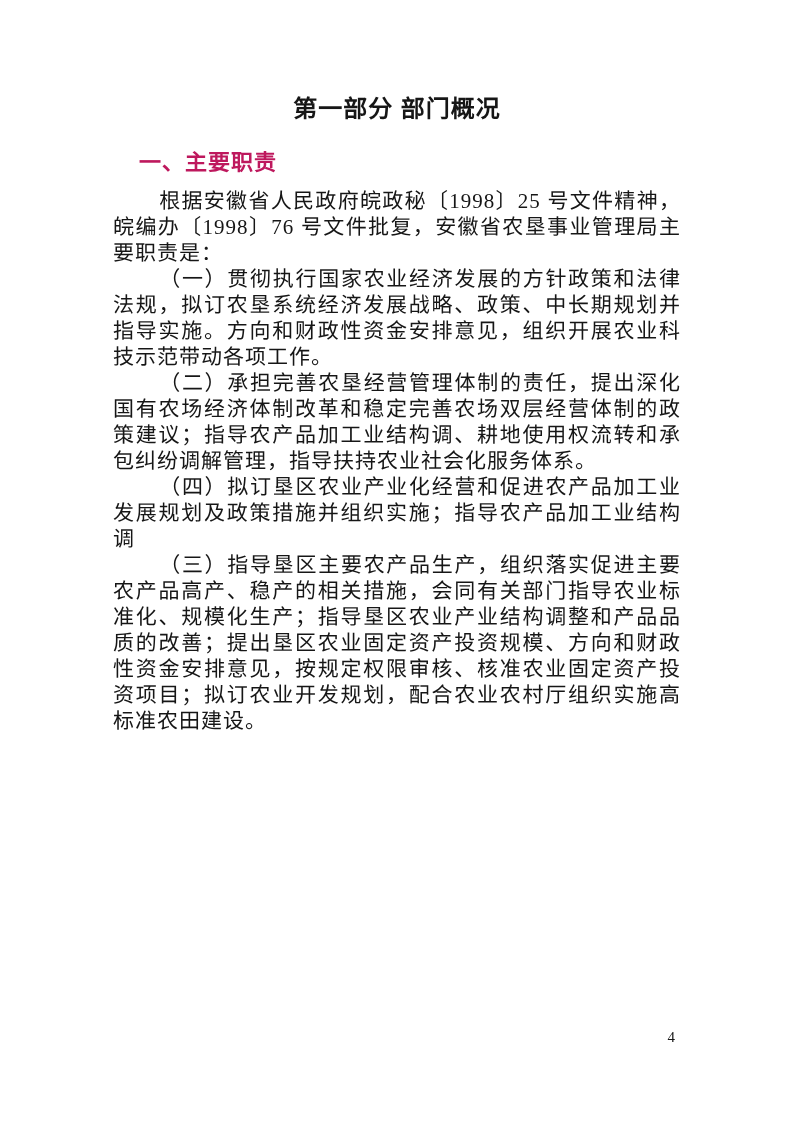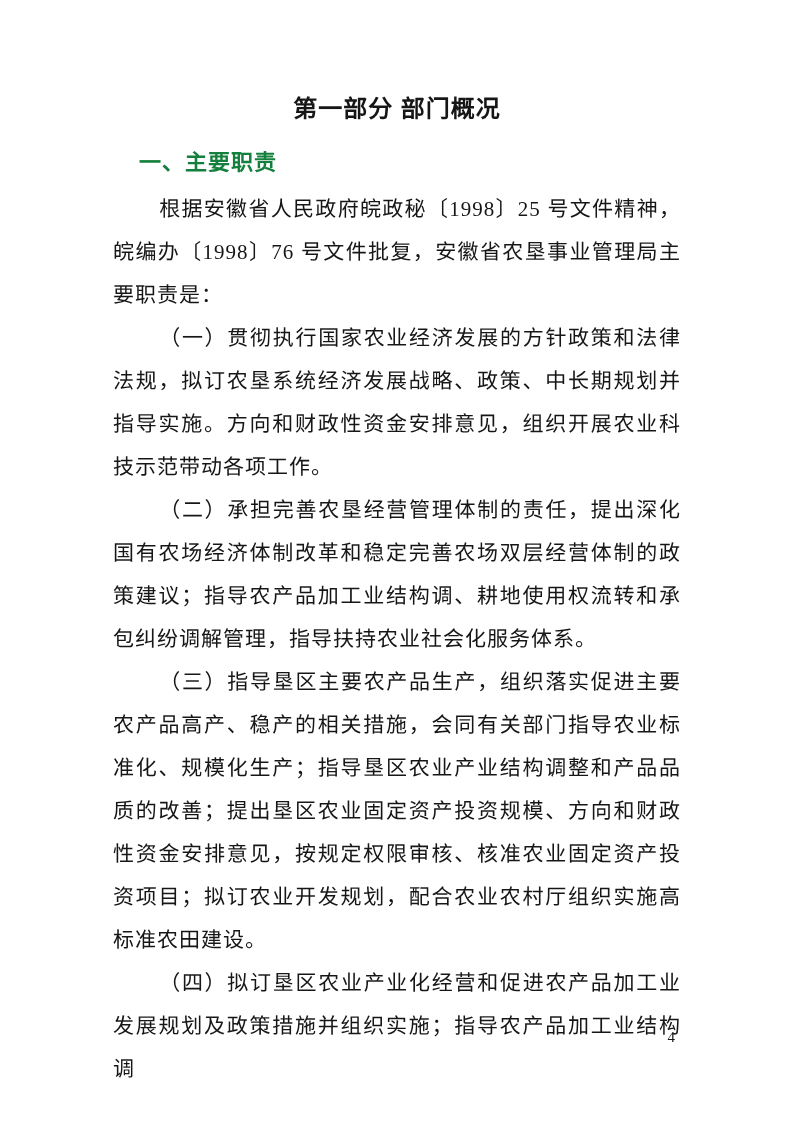--- a/index.html
+++ b/index.html
@@ -28,30 +28,30 @@
     color: #161616;
   }
   .section-heading {
     margin: 24px 0 0 0;
     font-family: "Liberation Sans", "DejaVu Sans", sans-serif;
     font-weight: bold;
     font-size: 22px;
     line-height: 25px;
     text-indent: 26px;
     letter-spacing: 1px;
-    color: #15803d;
+    color: #be185d;
   }
   .body-text {
     margin-top: 13px;
   }
   .body-text p {
     margin: 0;
     font-family: "Liberation Serif", "DejaVu Serif", serif;
     font-size: 21px;
-    line-height: 43px;
+    line-height: 26px;
     letter-spacing: 1px;
     text-align: justify;
     text-indent: 2.2em;
     color: #161616;
   }
   .page-number {
     position: absolute;
     right: 119px;
     bottom: 76px;
     font-family: "Liberation Serif", "DejaVu Serif", serif;
@@ -65,19 +65,19 @@
 <div class="page">
 
   <h1 class="doc-title">第一部分 部门概况</h1>
 
   <h2 class="section-heading">一、主要职责</h2>
 
   <div class="body-text">
     <p>根据安徽省人民政府皖政秘〔1998〕25 号文件精神，皖编办〔1998〕76 号文件批复，安徽省农垦事业管理局主要职责是：</p>
     <p>（一）贯彻执行国家农业经济发展的方针政策和法律法规，拟订农垦系统经济发展战略、政策、中长期规划并指导实施。方向和财政性资金安排意见，组织开展农业科技示范带动各项工作。</p>
     <p>（二）承担完善农垦经营管理体制的责任，提出深化国有农场经济体制改革和稳定完善农场双层经营体制的政策建议；指导农产品加工业结构调、耕地使用权流转和承包纠纷调解管理，指导扶持农业社会化服务体系。</p>
+    <p>（四）拟订垦区农业产业化经营和促进农产品加工业发展规划及政策措施并组织实施；指导农产品加工业结构调</p>
     <p>（三）指导垦区主要农产品生产，组织落实促进主要农产品高产、稳产的相关措施，会同有关部门指导农业标准化、规模化生产；指导垦区农业产业结构调整和产品品质的改善；提出垦区农业固定资产投资规模、方向和财政性资金安排意见，按规定权限审核、核准农业固定资产投资项目；拟订农业开发规划，配合农业农村厅组织实施高标准农田建设。</p>
-    <p>（四）拟订垦区农业产业化经营和促进农产品加工业发展规划及政策措施并组织实施；指导农产品加工业结构调</p>
   </div>
 
   <div class="page-number">4</div>
 
 </div>
 
 </body></html>

